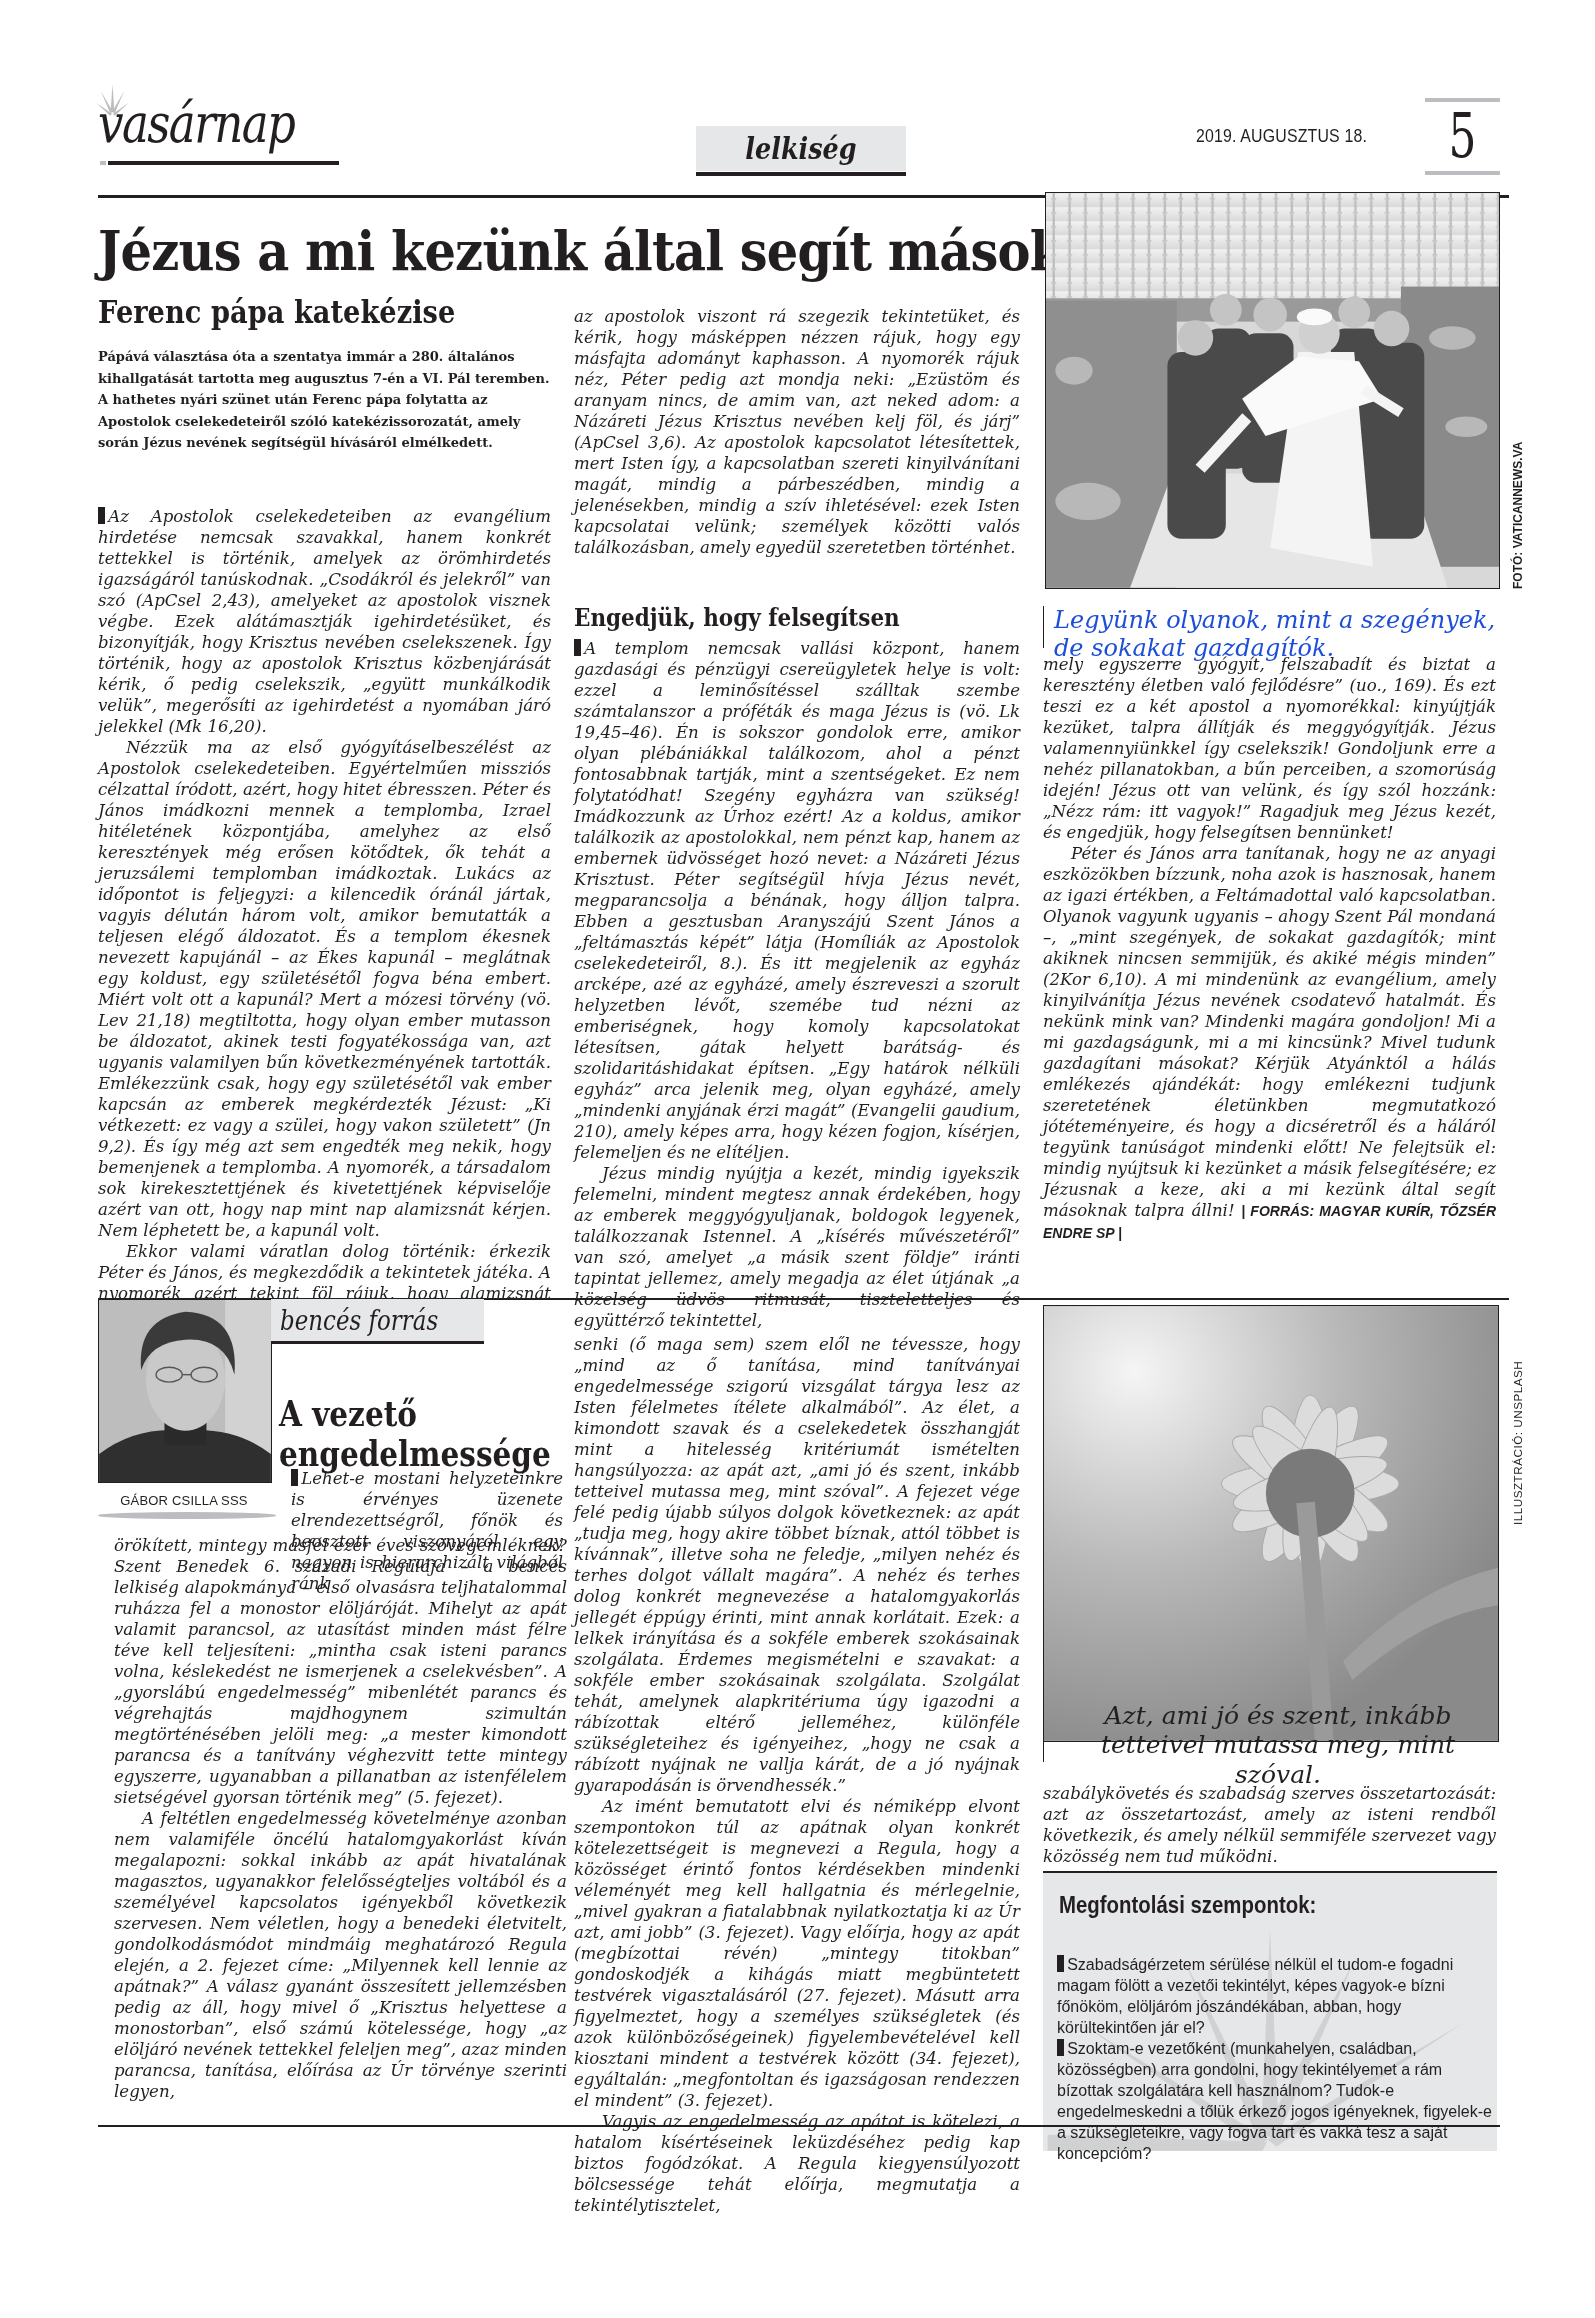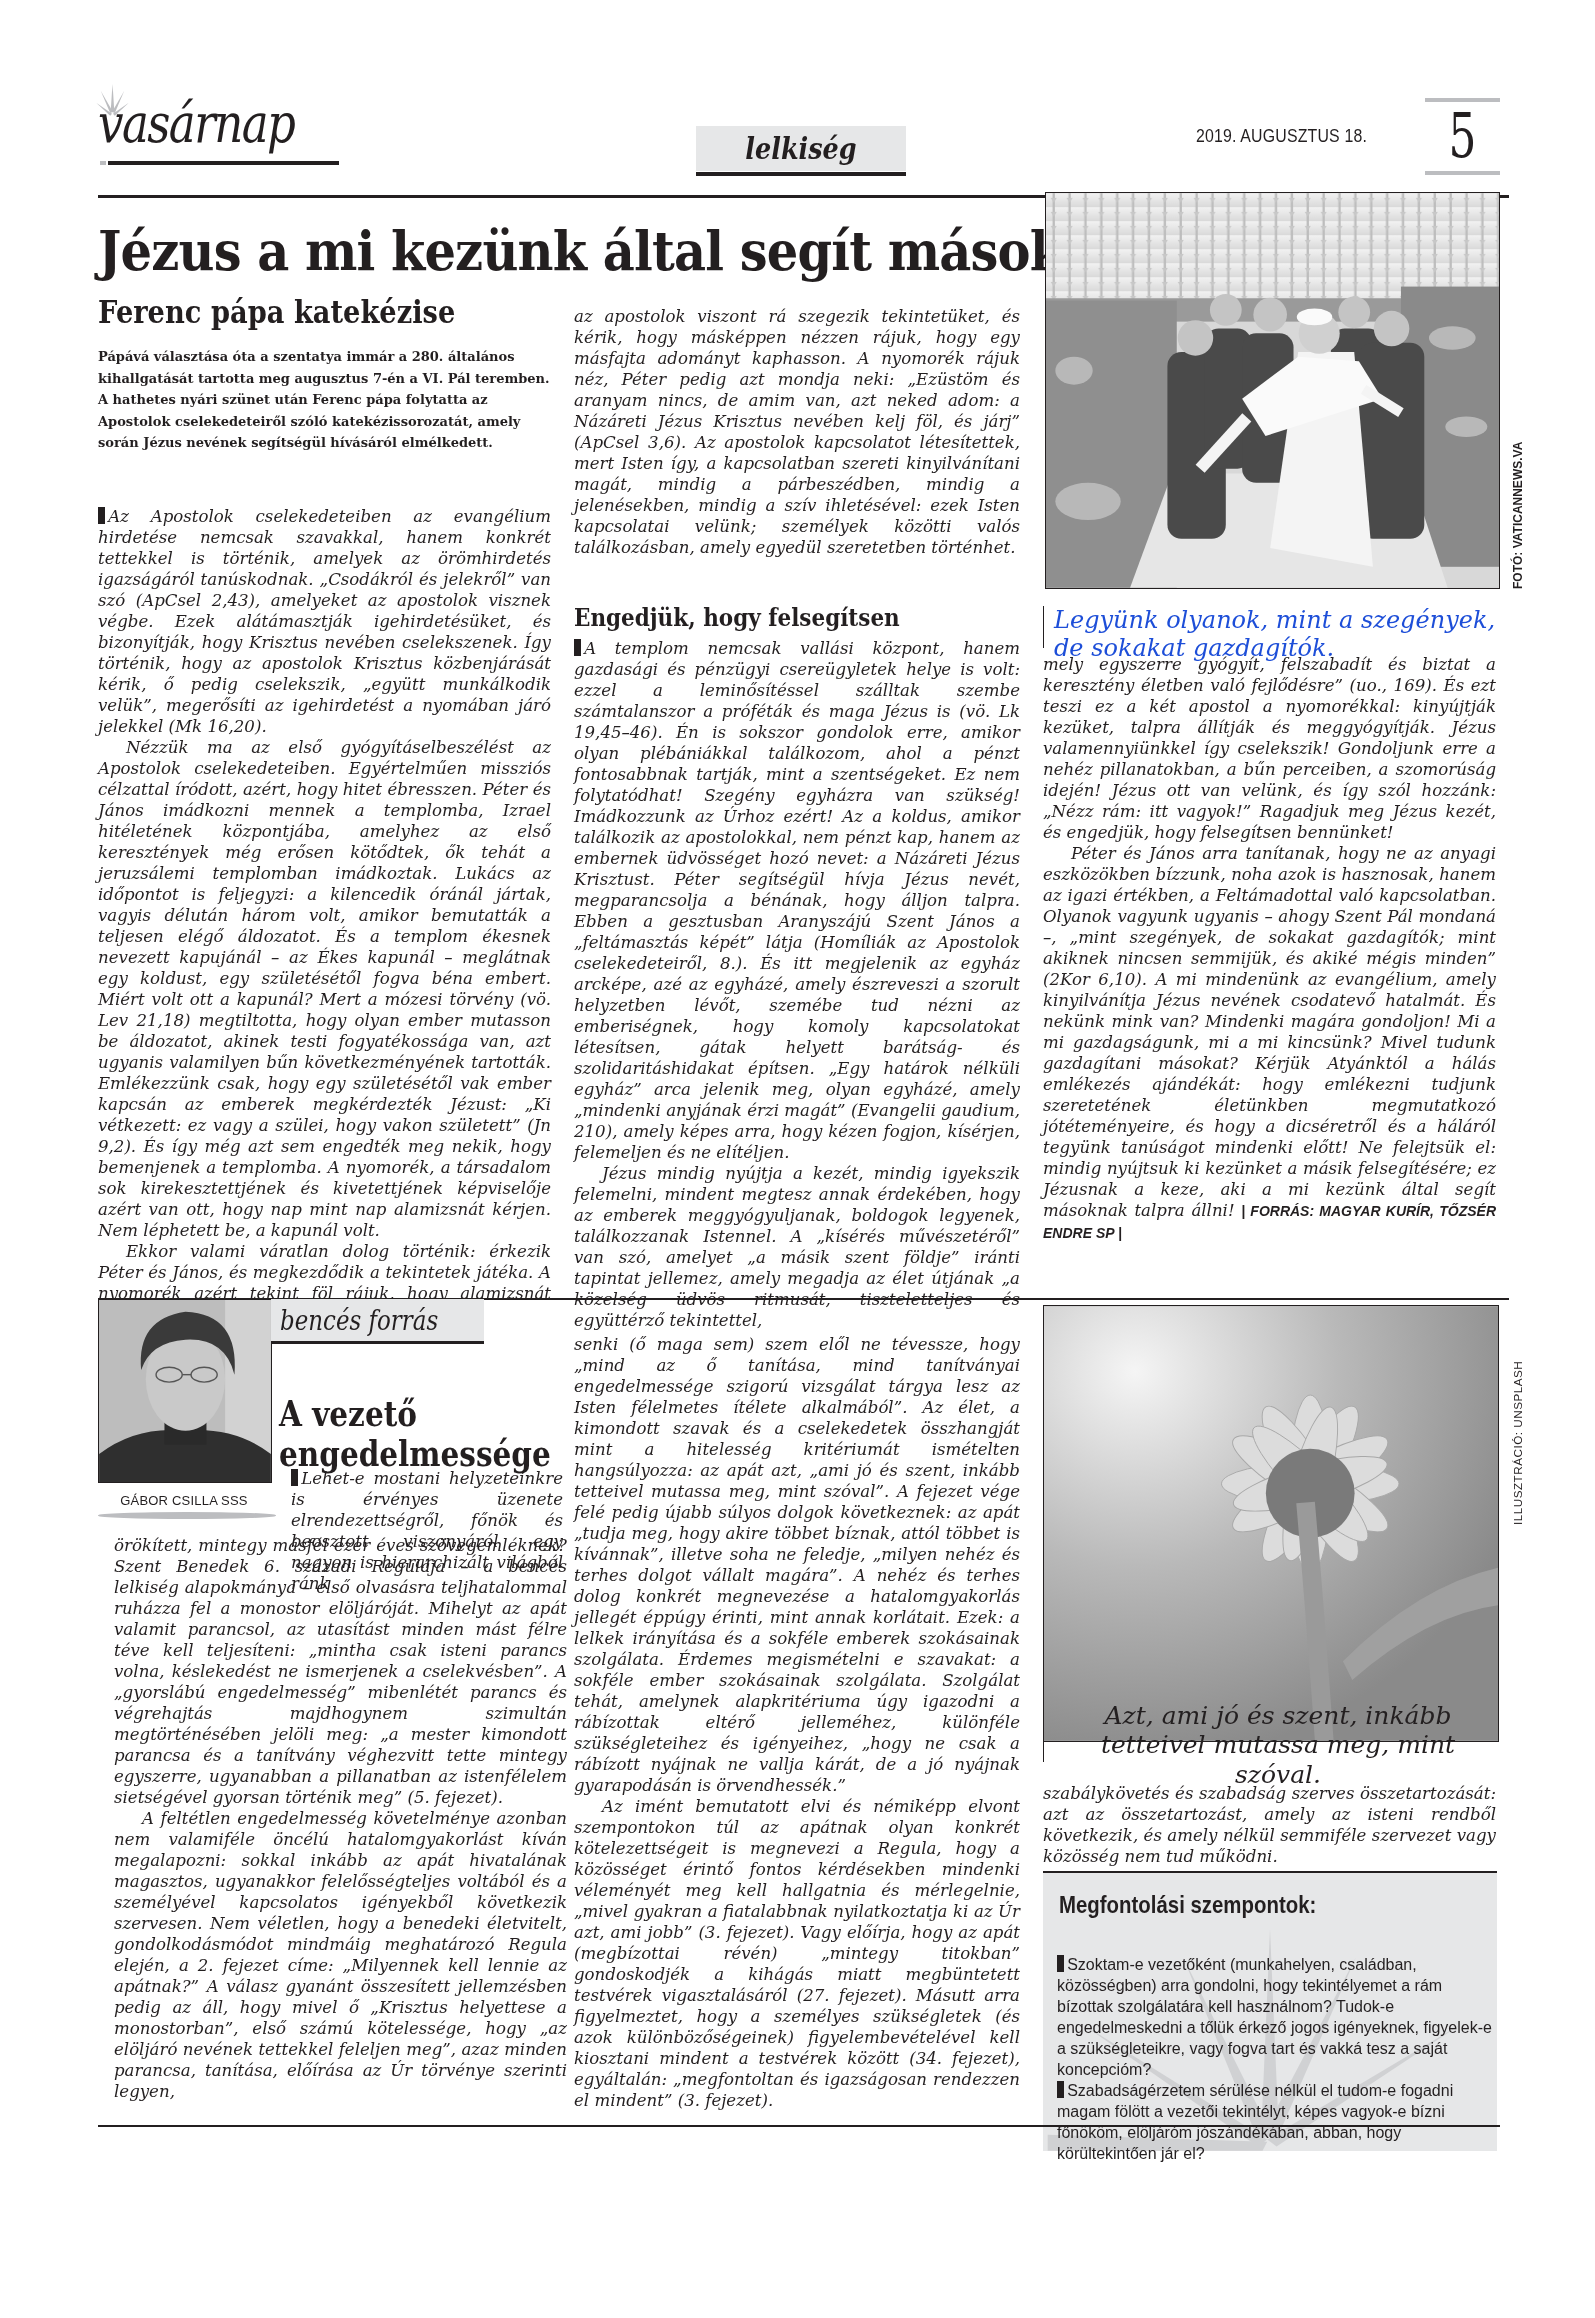--- a/index.html
+++ b/index.html
@@ -207,20 +207,21 @@
 </div>
 
 <div class="abs body-text" id="b-col1">
   <p class="first">örökített, mintegy másfél ezer éves szövegemléknek? Szent Benedek 6. századi Regulája – a bencés lelkiség alapokmánya – első olvasásra teljhatalommal ruházza fel a monostor elöljáróját. Mihelyt az apát valamit parancsol, az utasítást minden mást félre téve kell teljesíteni: „mintha csak isteni parancs volna, késlekedést ne ismerjenek a cselekvésben”. A „gyorslábú engedelmesség” mibenlétét parancs és végrehajtás majdhogynem szimultán megtörténésében jelöli meg: „a mester kimondott parancsa és a tanítvány véghezvitt tette mintegy egyszerre, ugyanabban a pillanatban az istenfélelem sietségével gyorsan történik meg” (5. fejezet).</p>
   <p>A feltétlen engedelmesség követelménye azonban nem valamiféle öncélú hatalomgyakorlást kíván megalapozni: sokkal inkább az apát hivatalának magasztos, ugyanakkor felelősségteljes voltából és a személyével kapcsolatos igényekből következik szervesen. Nem véletlen, hogy a benedeki életvitelt, gondolkodásmódot mindmáig meghatározó Regula elején, a 2. fejezet címe: „Milyennek kell lennie az apátnak?” A válasz gyanánt összesített jellemzésben pedig az áll, hogy mivel ő „Krisztus helyettese a monostorban”, első számú kötelessége, hogy „az elöljáró nevének tettekkel feleljen meg”, azaz minden parancsa, tanítása, előírása az Úr törvénye szerinti legyen,</p>
 </div>
 
 <div class="abs body-text" id="b-col2">
   <p class="first">senki (ő maga sem) szem elől ne tévessze, hogy „mind az ő tanítása, mind tanítványai engedelmessége szigorú vizsgálat tárgya lesz az Isten félelmetes ítélete alkalmából”. Az élet, a kimondott szavak és a cselekedetek összhangját mint a hitelesség kritériumát ismételten hangsúlyozza: az apát azt, „ami jó és szent, inkább tetteivel mutassa meg, mint szóval”. A fejezet vége felé pedig újabb súlyos dolgok következnek: az apát „tudja meg, hogy akire többet bíznak, attól többet is kívánnak”, illetve soha ne feledje, „milyen nehéz és terhes dolgot vállalt magára”. A nehéz és terhes dolog konkrét megnevezése a hatalomgyakorlás jellegét éppúgy érinti, mint annak korlátait. Ezek: a lelkek irányítása és a sokféle emberek szokásainak szolgálata. Érdemes megismételni e szavakat: a sokféle ember szokásainak szolgálata. Szolgálat tehát, amelynek alapkritériuma úgy igazodni a rábízottak eltérő jelleméhez, különféle szükségleteihez és igényeihez, „hogy ne csak a rábízott nyájnak ne vallja kárát, de a jó nyájnak gyarapodásán is örvendhessék.”</p>
   <p>Az imént bemutatott elvi és némiképp elvont szempontokon túl az apátnak olyan konkrét kötelezettségeit is megnevezi a Regula, hogy a közösséget érintő fontos kérdésekben mindenki véleményét meg kell hallgatnia és mérlegelnie, „mivel gyakran a fiatalabbnak nyilatkoztatja ki az Úr azt, ami jobb” (3. fejezet). Vagy előírja, hogy az apát (megbízottai révén) „mintegy titokban” gondoskodjék a kihágás miatt megbüntetett testvérek vigasztalásáról (27. fejezet). Másutt arra figyelmeztet, hogy a személyes szükségletek (és azok különbözőségeinek) figyelembevételével kell kiosztani mindent a testvérek között (34. fejezet), egyáltalán: „megfontoltan és igazságosan rendezzen el mindent” (3. fejezet).</p>
+  <p>Vagyis az engedelmesség az apátot is kötelezi, a hatalom kísértéseinek leküzdéséhez pedig kap biztos fogódzókat. A Regula kiegyensúlyozott bölcsessége tehát előírja, megmutatja a tekintélytisztelet,</p>
 </div>
 
 <div class="abs" id="photo2">
   <svg width="454" height="435" viewBox="0 0 972 930">
     <defs>
       <radialGradient id="bg2" cx="0.2" cy="0.15" r="0.9">
         <stop offset="0" stop-color="#f5f5f5"></stop>
           <stop offset="0.5" stop-color="#b9b9b9"></stop>
           <stop offset="1" stop-color="#8a8a8a"></stop>
       </radialGradient>
@@ -258,18 +259,18 @@
       <polygon points="300,180 490,560 460,570"></polygon>
       <polygon points="670,180 500,570 470,560"></polygon>
       <polygon points="80,320 480,570 460,585"></polygon>
       <polygon points="900,320 500,585 480,570"></polygon>
       <polygon points="10,560 480,575 470,594 10,594"></polygon>
     </g>
   </svg>
 </div>
 <div class="abs" id="box-title">Megfontolási szempontok:</div>
 <div class="abs" id="box-body">
+  <p style="font-size:16px;line-height:21px;"><span class="marker"></span><span>Szabadságérzetem sérülése nélkül el tudom-e fogadni magam fölött a vezetői tekintélyt, képes vagyok-e bízni főnököm, elöljáróm jószándékában, abban, hogy körültekintően jár el?</span></p>
   <p style="font-size:16px;line-height:21px;"><span class="marker"></span><span>Szoktam-e vezetőként (munkahelyen, családban, közösségben) arra gondolni, hogy tekintélyemet a rám bízottak szolgálatára kell használnom? Tudok-e engedelmeskedni a tőlük érkező jogos igényeknek, figyelek-e a szükségleteikre, vagy fogva tart és vakká tesz a saját koncepcióm?</span></p>
-  <p style="font-size:16px;line-height:21px;"><span class="marker"></span><span>Szabadságérzetem sérülése nélkül el tudom-e fogadni magam fölött a vezetői tekintélyt, képes vagyok-e bízni főnököm, elöljáróm jószándékában, abban, hogy körültekintően jár el?</span></p>
 </div>
 
 <div class="abs" id="bottom-rule"></div>
 
 
 </body></html>

